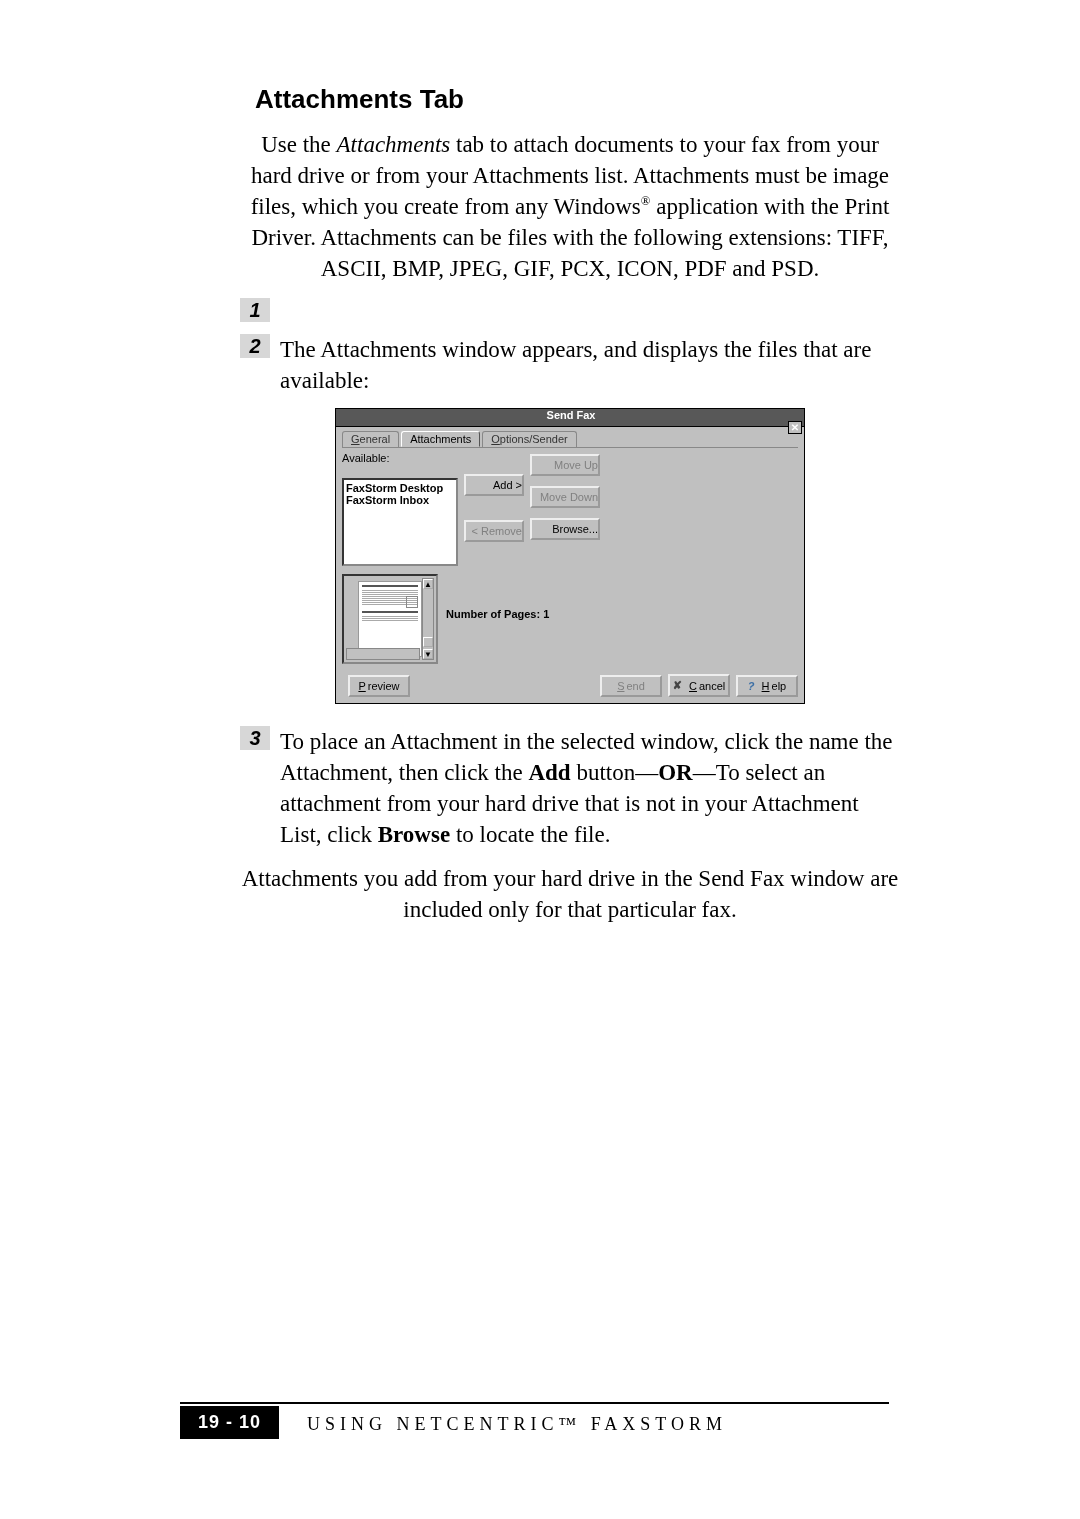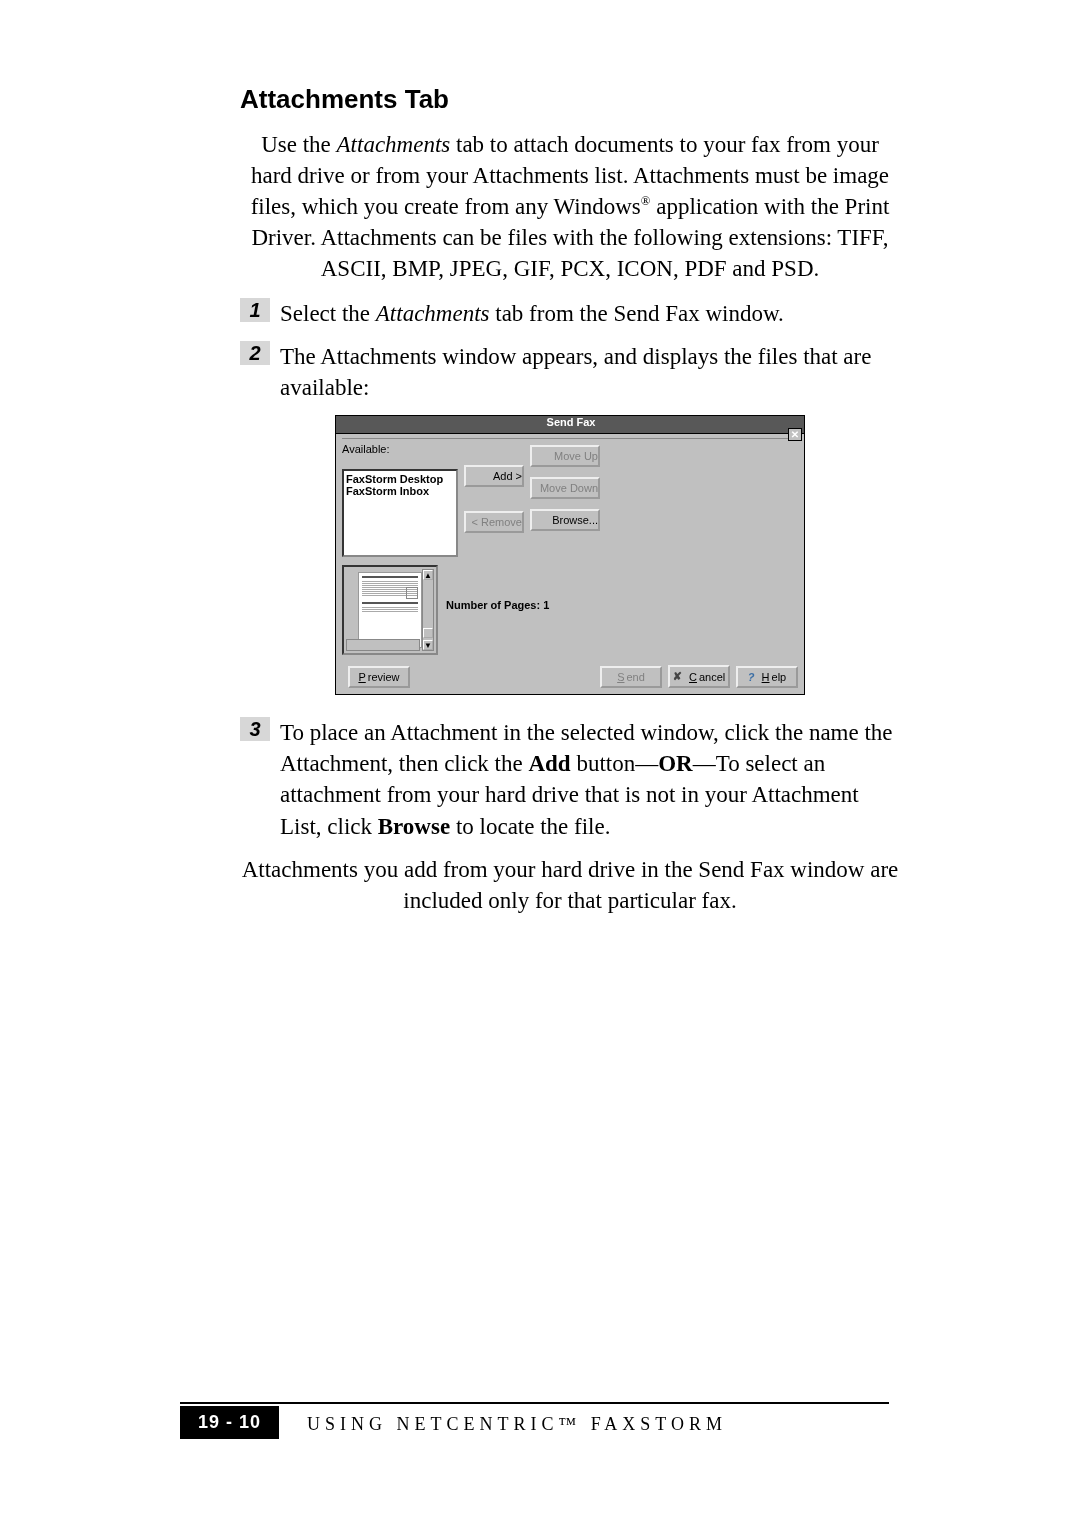--- a/index.html
+++ b/index.html
@@ -13,20 +13,21 @@
     width: 1080px;
     height: 1519px;
     padding: 84px 180px 60px 240px;
     position: relative;
   }
   .heading {
     font-family: Arial, Helvetica, sans-serif;
     font-weight: bold;
     font-size: 26px;
     margin-bottom: 14px;
+    margin-left: 15px;
   }
   .body-text {
     font-size: 23px;
     line-height: 1.35;
     margin-bottom: 14px;
     text-align: center;
   }
   .body-text sup { font-size: 0.55em; vertical-align: super; }
   .bold { font-weight: bold; }
   .italic { font-style: italic; }
@@ -270,39 +271,41 @@
   <div class="heading">Attachments Tab</div>
 
   <p class="body-text">
     <span>Use the </span><span class="italic">Attachments</span><span> tab to attach documents to your fax from your hard drive or from your Attachments list. Attachments must be image files, which you create from any Windows</span><sup>®</sup><span> application with the Print Driver. Attachments can be files with the following extensions: TIFF, ASCII, BMP, JPEG, GIF, PCX, ICON, PDF and PSD.</span>
   </p>
 
   <div class="step-row">
     <div class="step-badge">
       <span class="step-badge-num">1</span>
     </div>
-    <div class="step-text">
-      <span>Select the </span><span class="italic">Attachments</span><span> tab from the Send Fax window.</span>
-    </div>
   </div>
 
   <div class="step-row">
     <div class="step-badge">
       <span class="step-badge-num">2</span>
     </div>
     <div class="step-text">The Attachments window appears, and displays the files that are available:</div>
   </div>
 
   <div class="dialog-wrap">
     <div class="titlebar">
       <span class="title-icon"></span>
       <span>Send Fax</span>
       <span class="close-btn">✕</span>
     </div>
     <div class="dialog-body">
+      <div class="tab-strip">
+        <div class="tab dim"><span class="ul">G</span><span>eneral</span></div>
+        <div class="tab active">Attachments</div>
+        <div class="tab dim"><span class="ul">O</span><span>ptions/Sender</span></div>
+      </div>
 
       <div class="tab-panel">
         <div class="row2">
           <div class="col">
             <div class="lbl">Available:</div>
             <div class="listbox">
               <div class="item">FaxStorm Desktop</div>
               <div class="item">FaxStorm Inbox</div>
             </div>
           </div>

